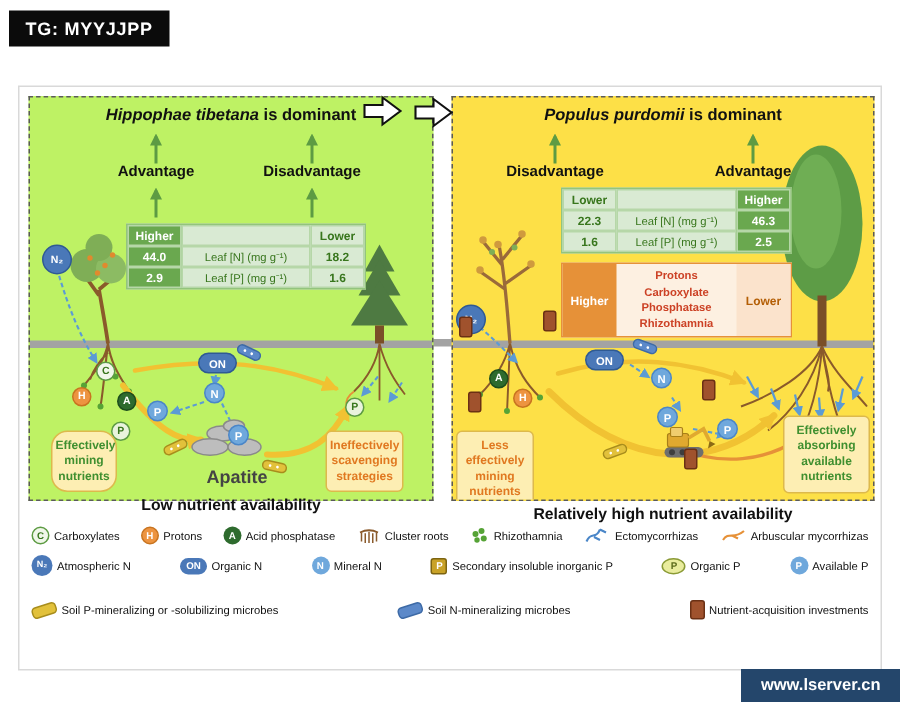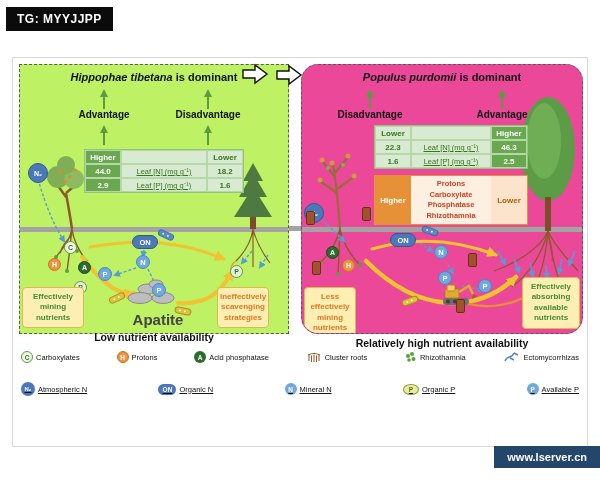--- a/index.html
+++ b/index.html
@@ -10,54 +10,54 @@
           font-size:12px;font-weight:bold;padding:5px 11px;letter-spacing:.5px;}
 
   .watermark{position:absolute;right:0;top:446px;background:#24466b;color:#fff;
              font-size:11px;font-weight:bold;padding:5px 13px;}
 
   .figure{position:absolute;left:12px;top:57px;width:576px;height:390px;
           background:#fff;border:1px solid #d9d9d9;box-sizing:border-box;}
 
   .panel{position:absolute;border:1.5px dashed #5a5a5a;box-sizing:border-box;overflow:hidden;}
   #panelL{left:6px;top:6px;width:270px;height:270px;background:#bef264;}
-  #panelR{left:288px;top:6px;width:282px;height:270px;background:#ec4899;border-radius:17px;}
+  #panelR{left:288px;top:6px;width:282px;height:270px;background:#fde047;}
   .ground{position:absolute;left:-2px;right:-2px;top:162px;height:5px;background:#a3a3a3;z-index:1;}
   .ground-gap{position:absolute;left:274px;top:168px;width:16px;height:5px;background:#a3a3a3;}
 
   .psvg{position:absolute;left:0;top:0;z-index:2;}
 
   .panel-title{position:absolute;top:6px;left:0;right:0;text-align:center;
                font-size:11px;font-weight:bold;z-index:3;}
   .adv{position:absolute;font-size:10px;font-weight:bold;text-align:center;z-index:3;}
 
   .trans-arrows{position:absolute;left:228px;top:4px;z-index:4;}
 
   .gtable{position:absolute;display:grid;grid-template-columns:36px 1fr 36px;
           background:#d9ead3;border:1px solid #93c47d;z-index:3;box-sizing:border-box;}
   .gc{display:flex;align-items:center;justify-content:center;font-size:8px;height:14px;
       border:0.5px solid #b6d7a8;box-sizing:border-box;}
   .gc.dk{background:#6aa84f;color:#fff;font-weight:bold;}
   .gc.lt{color:#38761d;font-weight:bold;}
-  .gc.lb{color:#38761d;font-size:7.5px;text-decoration:underline;}
+  .gc.lb{color:#38761d;font-size:7.5px;}
 
   .otable{position:absolute;display:grid;grid-template-columns:36px 1fr 36px;
           background:#fdf0e1;border:1.5px solid #e69138;z-index:3;box-sizing:border-box;}
   .oc{display:flex;align-items:center;justify-content:center;font-size:8px;font-weight:bold;}
   .oc.hd{background:#e69138;color:#fff;}
   .oc.lo{background:#fbe3cc;color:#b45f06;}
   .oc.mid{flex-direction:column;color:#cc4125;font-size:7.5px;line-height:1.4;padding:2px 0;}
 
   .ybox{position:absolute;background:#fdeeb3;border:1px solid #ddb94c;border-radius:4px;
         font-size:8px;font-weight:bold;text-align:center;padding:4px 2px;line-height:1.3;
         z-index:3;box-sizing:border-box;}
   .ybox.good{color:#3f8f2f;}
   .ybox.bad{color:#e07820;}
 
-  .apatite{position:absolute;font-size:15px;font-weight:bold;color:#444;text-align:center;z-index:3;}
+  .apatite{position:absolute;font-size:12px;font-weight:bold;color:#444;text-align:center;z-index:3;}
 
   .caption{position:absolute;text-align:center;font-size:10.5px;font-weight:bold;z-index:3;}
   #capL{left:6px;top:273px;width:270px;}
   #capR{left:288px;top:279px;width:282px;}
 
   .icn{position:absolute;display:flex;align-items:center;justify-content:center;
        font-weight:bold;color:#fff;border-radius:50%;box-sizing:border-box;z-index:3;}
   .icn.n2d{width:20px;height:20px;background:#4a78b8;border:1px solid #2f5a94;font-size:7px;}
   .icn.onp{width:26px;height:14px;border-radius:7px;background:#4a78b8;border:1px solid #2f5a94;font-size:7.5px;}
   .icn.nn{width:14px;height:14px;background:#6fa8dc;border:1px solid #4a86c8;font-size:7.5px;}
@@ -65,21 +65,21 @@
   .icn.cc{width:13px;height:13px;background:#f0f7ea;border:1.5px solid #5d9b43;color:#38761d;font-size:7px;}
   .icn.hh{width:13px;height:13px;background:#ed9440;border:1px solid #c87420;font-size:7px;}
   .icn.aa{width:13px;height:13px;background:#2e6b2e;border:1px solid #1d4d1d;font-size:7px;}
   .icn.pg{width:13px;height:13px;background:#e9f3dc;border:1.5px solid #5d9b43;color:#38761d;font-size:7px;}
 
   .invest{position:absolute;width:7px;height:12px;background:#a0522d;border:1px solid #6b3014;
           border-radius:2px;z-index:3;}
 
   .lrow{position:absolute;left:8px;right:8px;display:flex;justify-content:space-between;
         align-items:center;font-size:7.5px;color:#111;z-index:3;}
-  #lrow1{top:293px;} #lrow2{top:324px;text-decoration:underline;} #lrow3{top:342px;}
+  #lrow1{top:293px;} #lrow2{top:312px;} #lrow3{top:342px;}
   .litem{display:flex;align-items:center;gap:3px;white-space:nowrap;}
   .li{display:inline-flex;align-items:center;justify-content:center;font-weight:bold;
       flex:none;border-radius:50%;box-sizing:border-box;color:#fff;}
   .li.cc{width:12px;height:12px;background:#f0f7ea;border:1.5px solid #5d9b43;color:#38761d;font-size:6.5px;}
   .li.hh{width:12px;height:12px;background:#ed9440;border:1px solid #c87420;font-size:6.5px;}
   .li.aa{width:12px;height:12px;background:#2e6b2e;font-size:6.5px;}
   .li.n2{width:14px;height:14px;background:#4a78b8;font-size:6px;}
   .li.on{width:18px;height:11px;border-radius:5.5px;background:#4a78b8;font-size:6.5px;}
   .li.nn{width:12px;height:12px;background:#6fa8dc;font-size:6.5px;}
   .li.sq{width:11px;height:11px;border-radius:2px;background:#c9a227;border:1px solid #7d6410;font-size:6.5px;}
@@ -216,21 +216,21 @@
     <div class="icn aa" style="left:58px;top:196px;">A</div>
     <div class="icn pg" style="left:54px;top:216px;">P</div>
     <div class="icn pg" style="left:210px;top:200px;">P</div>
     <div class="icn onp" style="left:112px;top:170px;">ON</div>
     <div class="icn nn" style="left:116px;top:190px;">N</div>
     <div class="icn pp" style="left:78px;top:202px;">P</div>
     <div class="icn pp" style="left:132px;top:218px;">P</div>
 
     <div class="apatite" style="left:96px;top:246px;width:84px;">Apatite</div>
 
-    <div class="ybox good" style="left:2px;top:222px;width:62px;">Effectively mining nutrients</div>
+    <div class="ybox good" style="left:14px;top:222px;width:44px;border-radius:11px;">Effectively mining nutrients</div>
     <div class="ybox bad" style="left:197px;top:222px;width:52px;">Ineffectively scavenging strategies</div>
   </div>
 
   <div class="panel" id="panelR">
     <div class="ground"></div>
 
     <svg class="psvg" width="282" height="270" viewBox="0 0 282 270">
       <defs>
         <marker id="gR" markerUnits="userSpaceOnUse" markerWidth="8" markerHeight="8" refX="6" refY="4" orient="auto">
             <path d="M0,0L8,4L0,8z" fill="#5d9b43"></path>
@@ -408,41 +408,65 @@
           </g>
         </svg>
       <span>Rhizothamnia</span>
     </span>
     <span class="litem">
       <svg width="18" height="12">
           <path d="M2,10 C5,3 8,9 11,2 M7,7 L11,9 M11,2 L15,4" stroke="#4a86c8" stroke-width="1.4" fill="none"></path>
         </svg>
       <span>Ectomycorrhizas</span>
     </span>
+    <span class="litem">
+      <svg width="18" height="12">
+          <path d="M2,9 C6,3 9,9 16,3 M8,6 L12,8" stroke="#e69138" stroke-width="1.4" fill="none"></path>
+        </svg>
+      <span>Arbuscular mycorrhizas</span>
+    </span>
   </div>
 
   <div class="lrow" id="lrow2">
     <span class="litem">
       <span class="li n2">N₂</span>
       <span>Atmospheric N</span>
     </span>
     <span class="litem">
       <span class="li on">ON</span>
       <span>Organic N</span>
     </span>
     <span class="litem">
       <span class="li nn">N</span>
       <span>Mineral N</span>
     </span>
     <span class="litem">
+      <span class="li sq">P</span>
+      <span>Secondary insoluble inorganic P</span>
+    </span>
+    <span class="litem">
       <span class="li ov">P</span>
       <span>Organic P</span>
     </span>
     <span class="litem">
       <span class="li pb">P</span>
       <span>Available P</span>
     </span>
   </div>
 
+  <div class="lrow" id="lrow3">
+    <span class="litem">
+      <span class="capsule y"></span>
+      <span>Soil P-mineralizing or -solubilizing microbes</span>
+    </span>
+    <span class="litem">
+      <span class="capsule b"></span>
+      <span>Soil N-mineralizing microbes</span>
+    </span>
+    <span class="litem">
+      <span class="invest-lg"></span>
+      <span>Nutrient-acquisition investments</span>
+    </span>
+  </div>
 
 </div>
 
 <div class="watermark">www.lserver.cn</div>
 
 </body></html>

